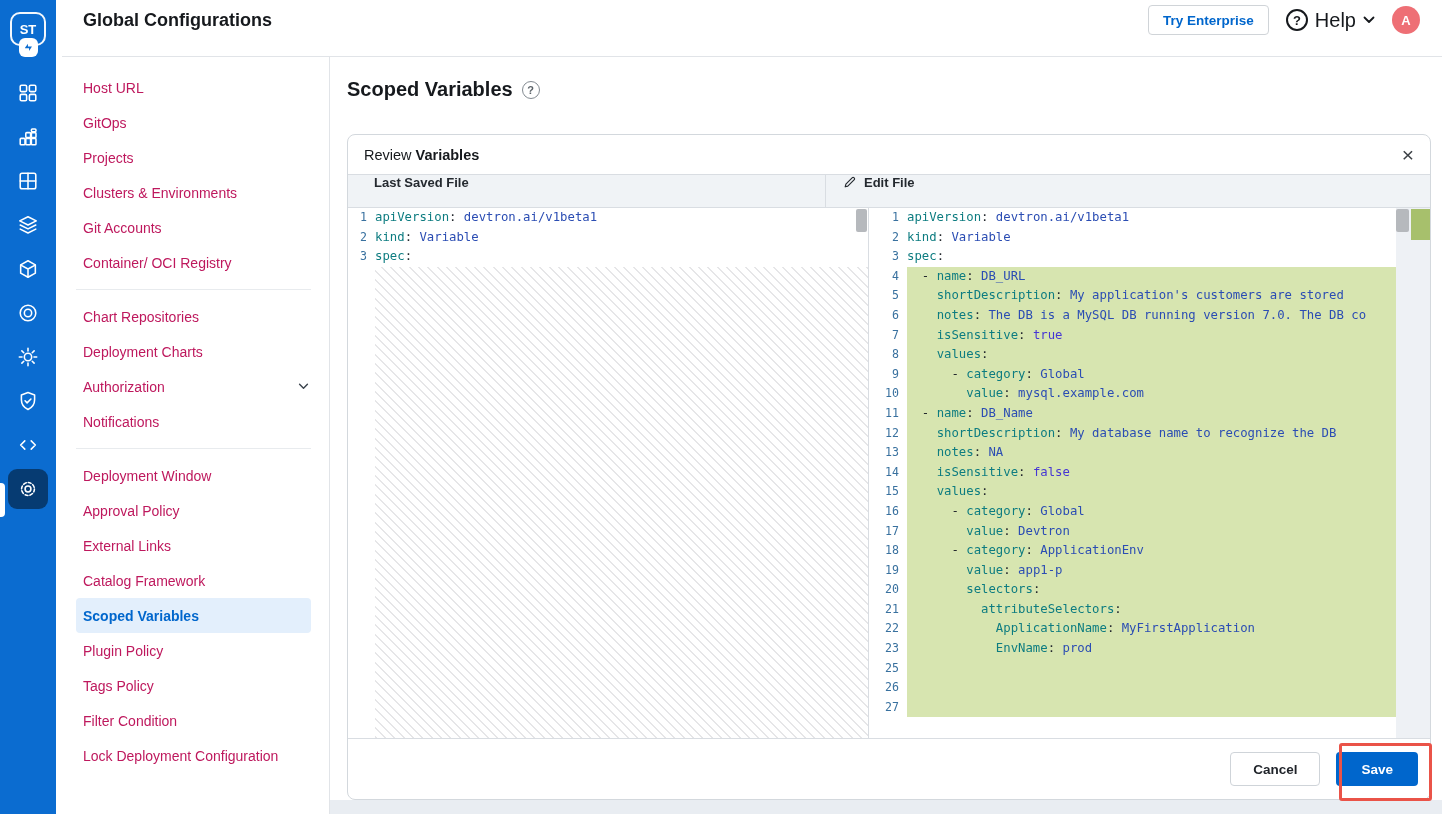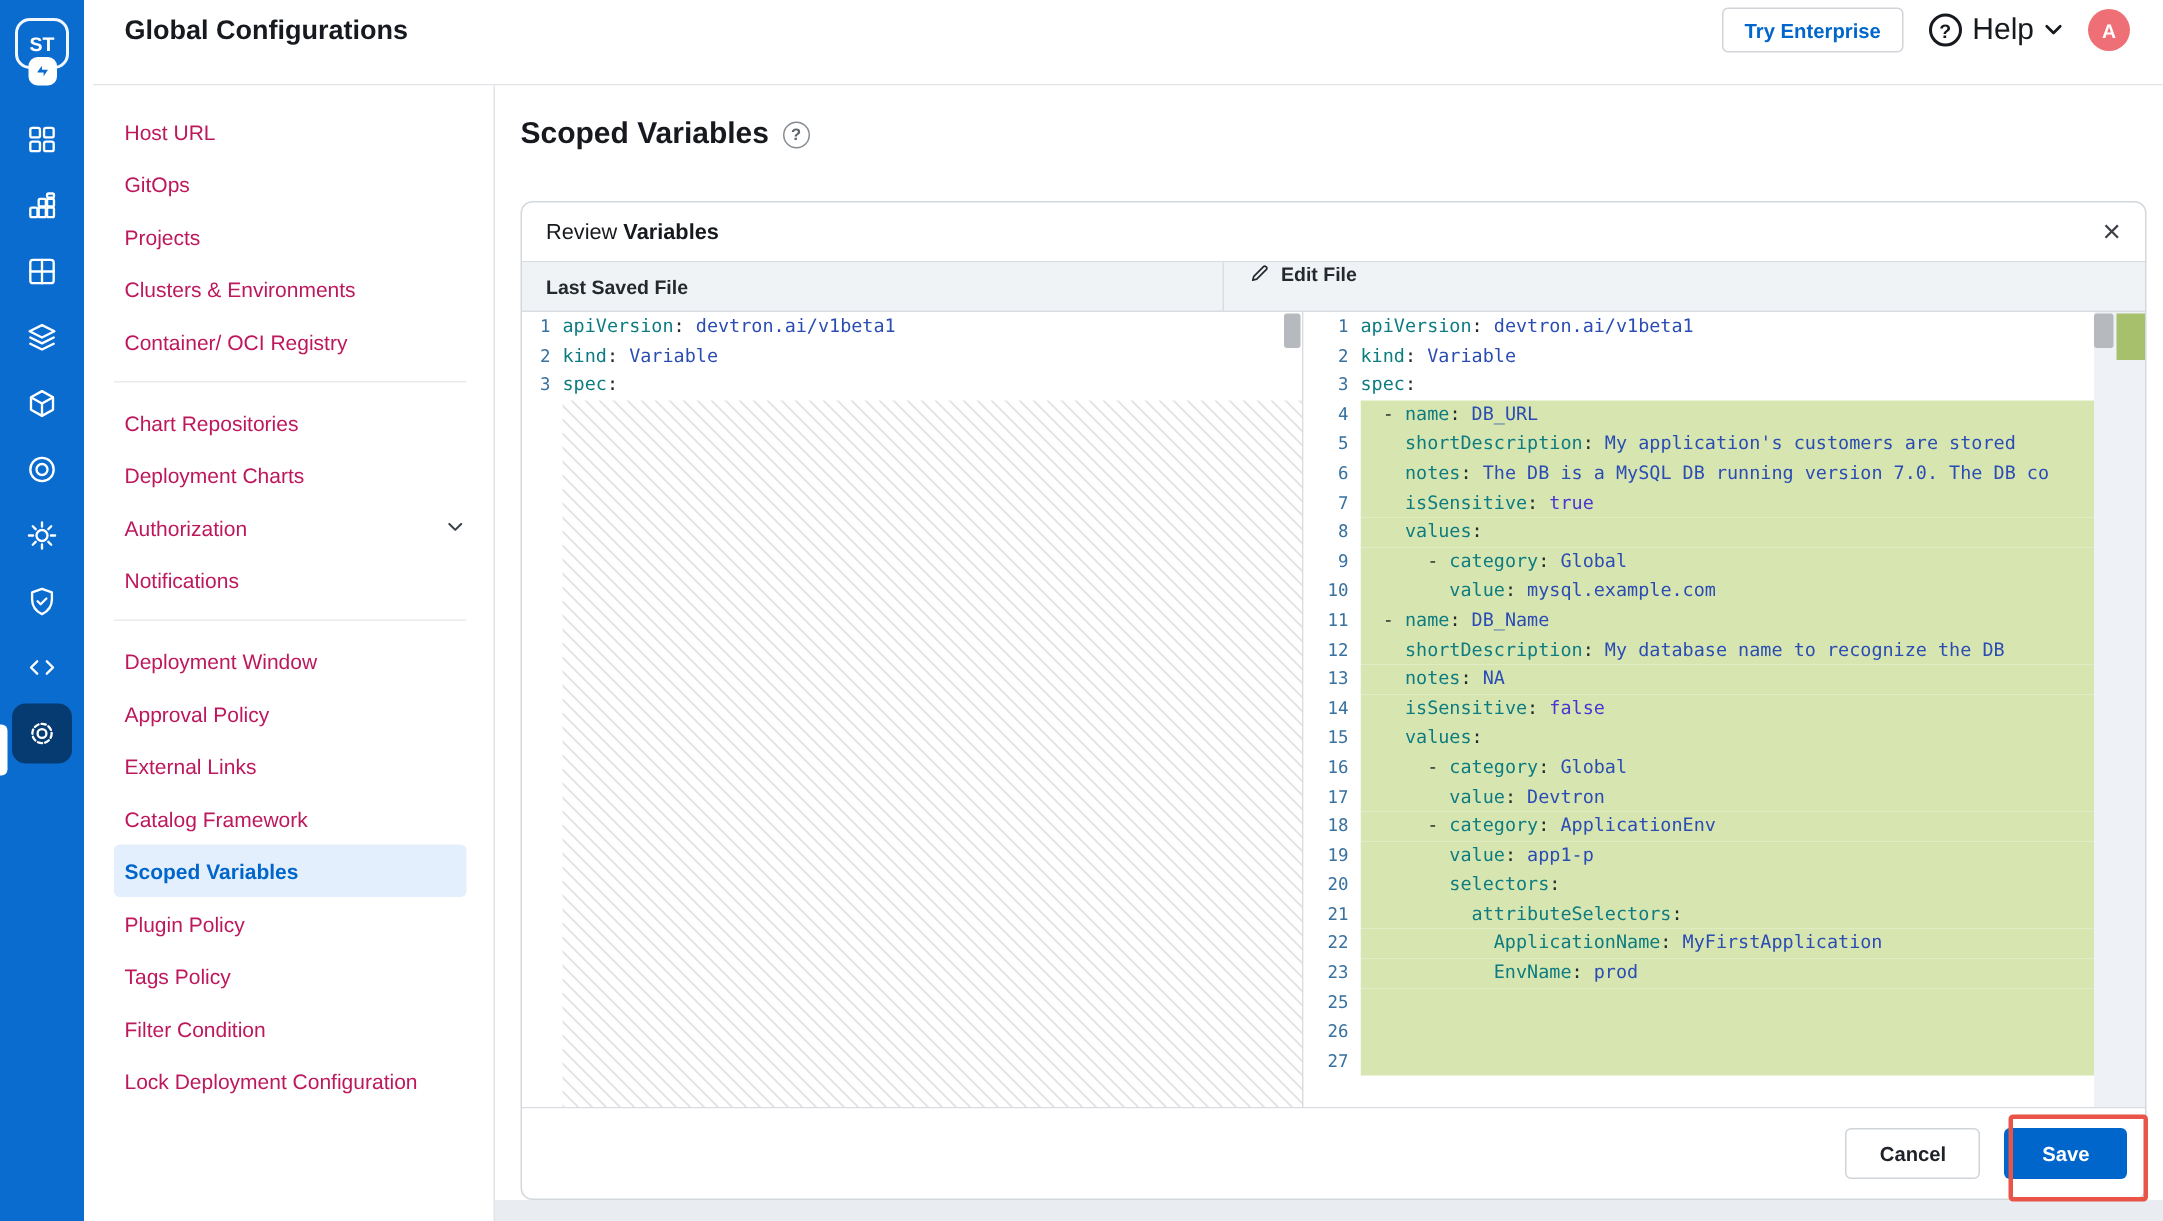--- a/index.html
+++ b/index.html
@@ -41,21 +41,21 @@
   .page-title { font-size:20px; font-weight:600; }
   .mini-help { width:18px; height:18px; border:1.6px solid #848b92; border-radius:50%; color:#5b6268; font-size:11px; font-weight:700; display:flex; align-items:center; justify-content:center; cursor:pointer; }
   .bottom-strip { position:absolute; left:0; right:0; bottom:0; height:14px; background:#e9edf2; }
 
   
   .card { position:absolute; left:17px; top:77px; width:1084px; height:666px; background:#fff; border:1px solid #d3d8dd; border-radius:8px; display:flex; flex-direction:column; }
   .card-header { height:40px; flex:0 0 auto; display:flex; align-items:center; padding:0 16px; border-bottom:1px solid #d9dde2; font-size:14.5px; }
   .card-title b { font-weight:700; }
   .close-btn { margin-left:auto; font-size:21px; line-height:1; color:#3c4146; background:none; border:none; cursor:pointer; font-family:inherit; }
   .diff-cols { height:33px; flex:0 0 auto; display:flex; background:#f0f3f6; border-bottom:1px solid #d9dde2; font-size:13px; font-weight:600; color:#24292f; }
-  .diff-col-left { width:468px; flex:0 0 auto; border-right:1px solid #d9dde2; display:flex; align-items:center; padding:0 16px; }
+  .diff-col-left { width:468px; flex:0 0 auto; border-right:1px solid #d9dde2; display:flex; padding:0 16px;margin-left:10px; }
   .diff-col-right { flex:1; display:flex; align-items:flex-start; gap:7px; padding:0 17px; }
   .diff-body { flex:0 0 auto; height:530px; display:flex; overflow:hidden; position:relative; }
   .pane { position:relative; overflow:hidden; }
   .pane-left { width:521px; flex:0 0 auto; border-right:1px solid #d9dde2; }
   .pane-right { flex:1; }
   .lines { font-family:"DejaVu Sans Mono", monospace; font-size:12.3px; line-height:19.6px; }
   .cl { display:flex; height:19.6px; white-space:pre; }
   .ln { flex:0 0 27px; text-align:right; padding-right:8px; color:var(--lineno,#39719f); font-size:11.6px; background:#fff; position:relative; z-index:1; }
   .pane-right .ln { flex-basis:38px; }
   .code { flex:1; overflow:hidden; color:#24292e; }
@@ -183,20 +183,23 @@
       <span>Host URL</span>
     </div>
     <div class="side-item">
       <span>GitOps</span>
     </div>
     <div class="side-item">
       <span>Projects</span>
     </div>
     <div class="side-item">
       <span>Clusters &amp; Environments</span>
+    </div>
+    <div class="side-item">
+      <span>Git Accounts</span>
     </div>
     <div class="side-item">
       <span>Container/ OCI Registry</span>
     </div>
     <div class="side-divider"></div>
     <div class="side-item">
       <span>Chart Repositories</span>
     </div>
     <div class="side-item">
       <span>Deployment Charts</span>

